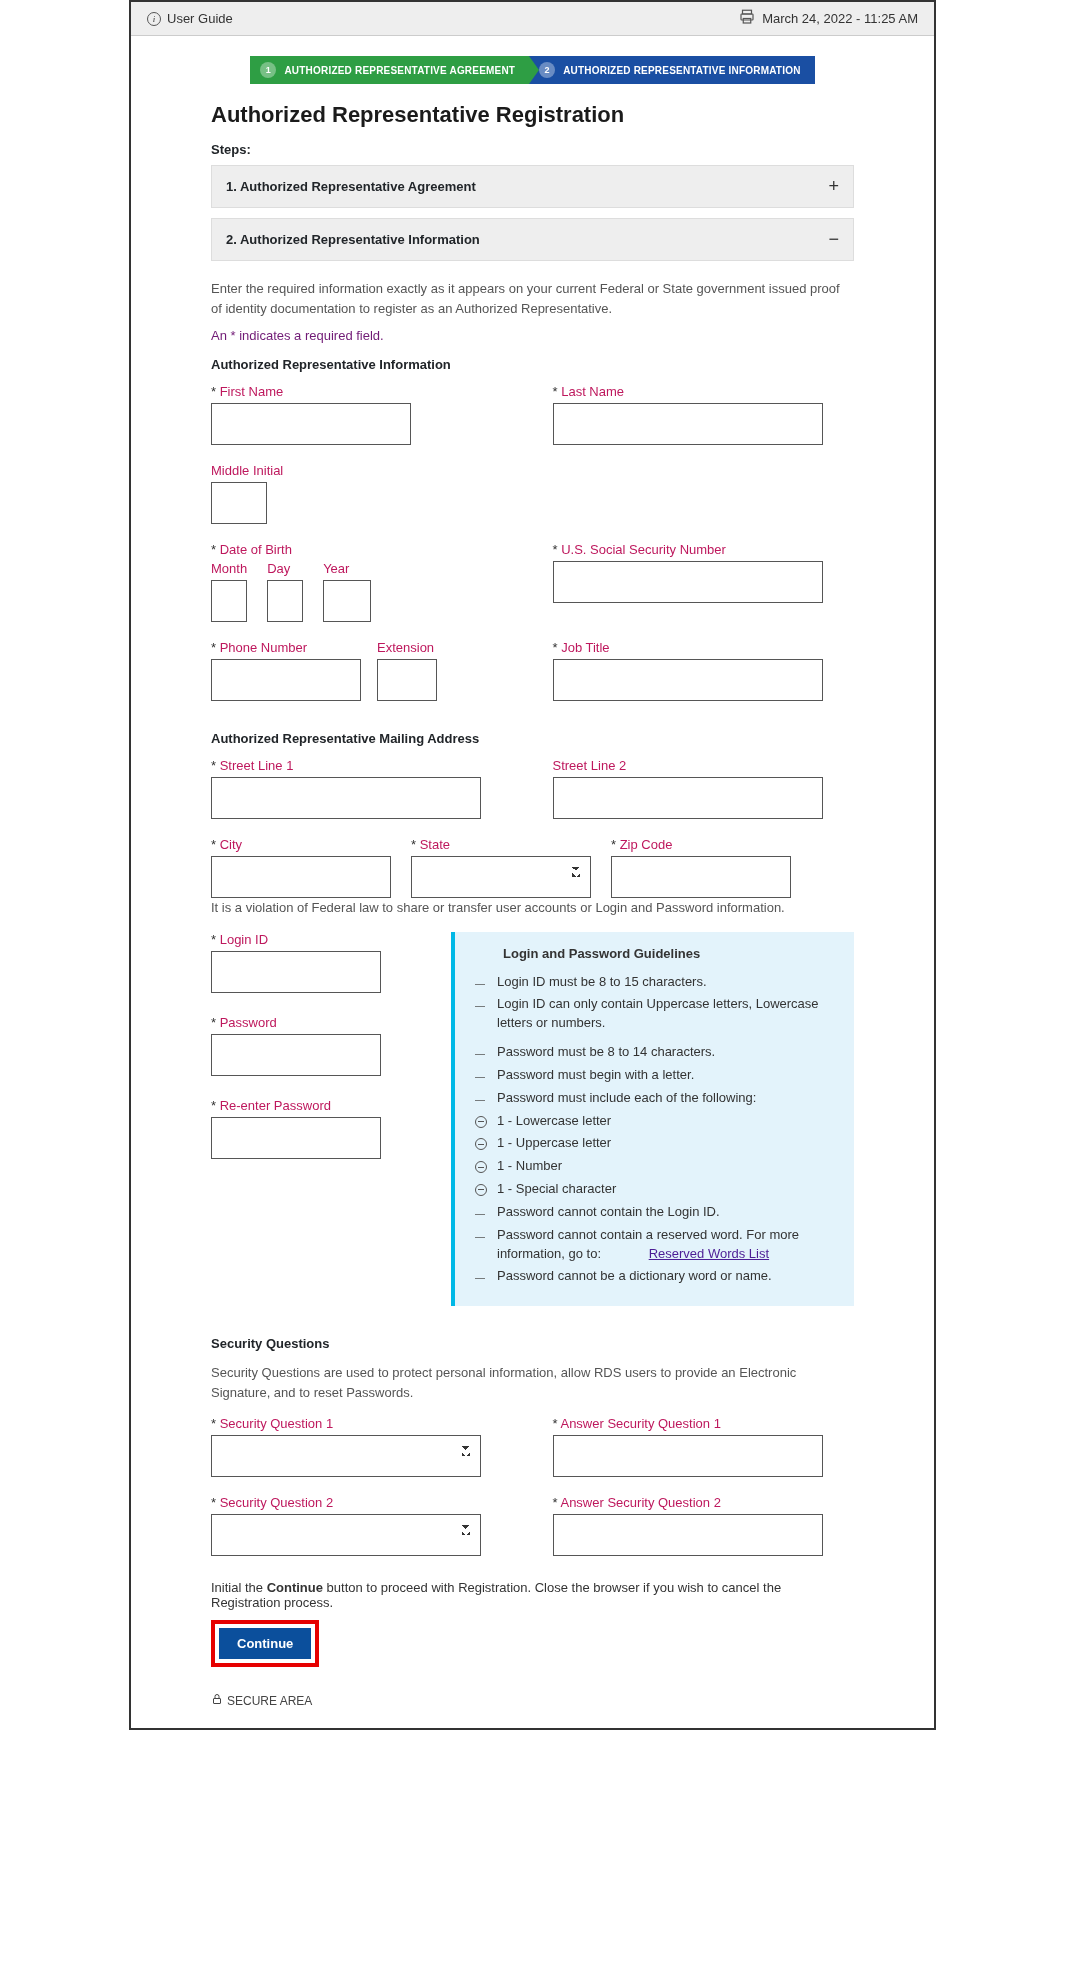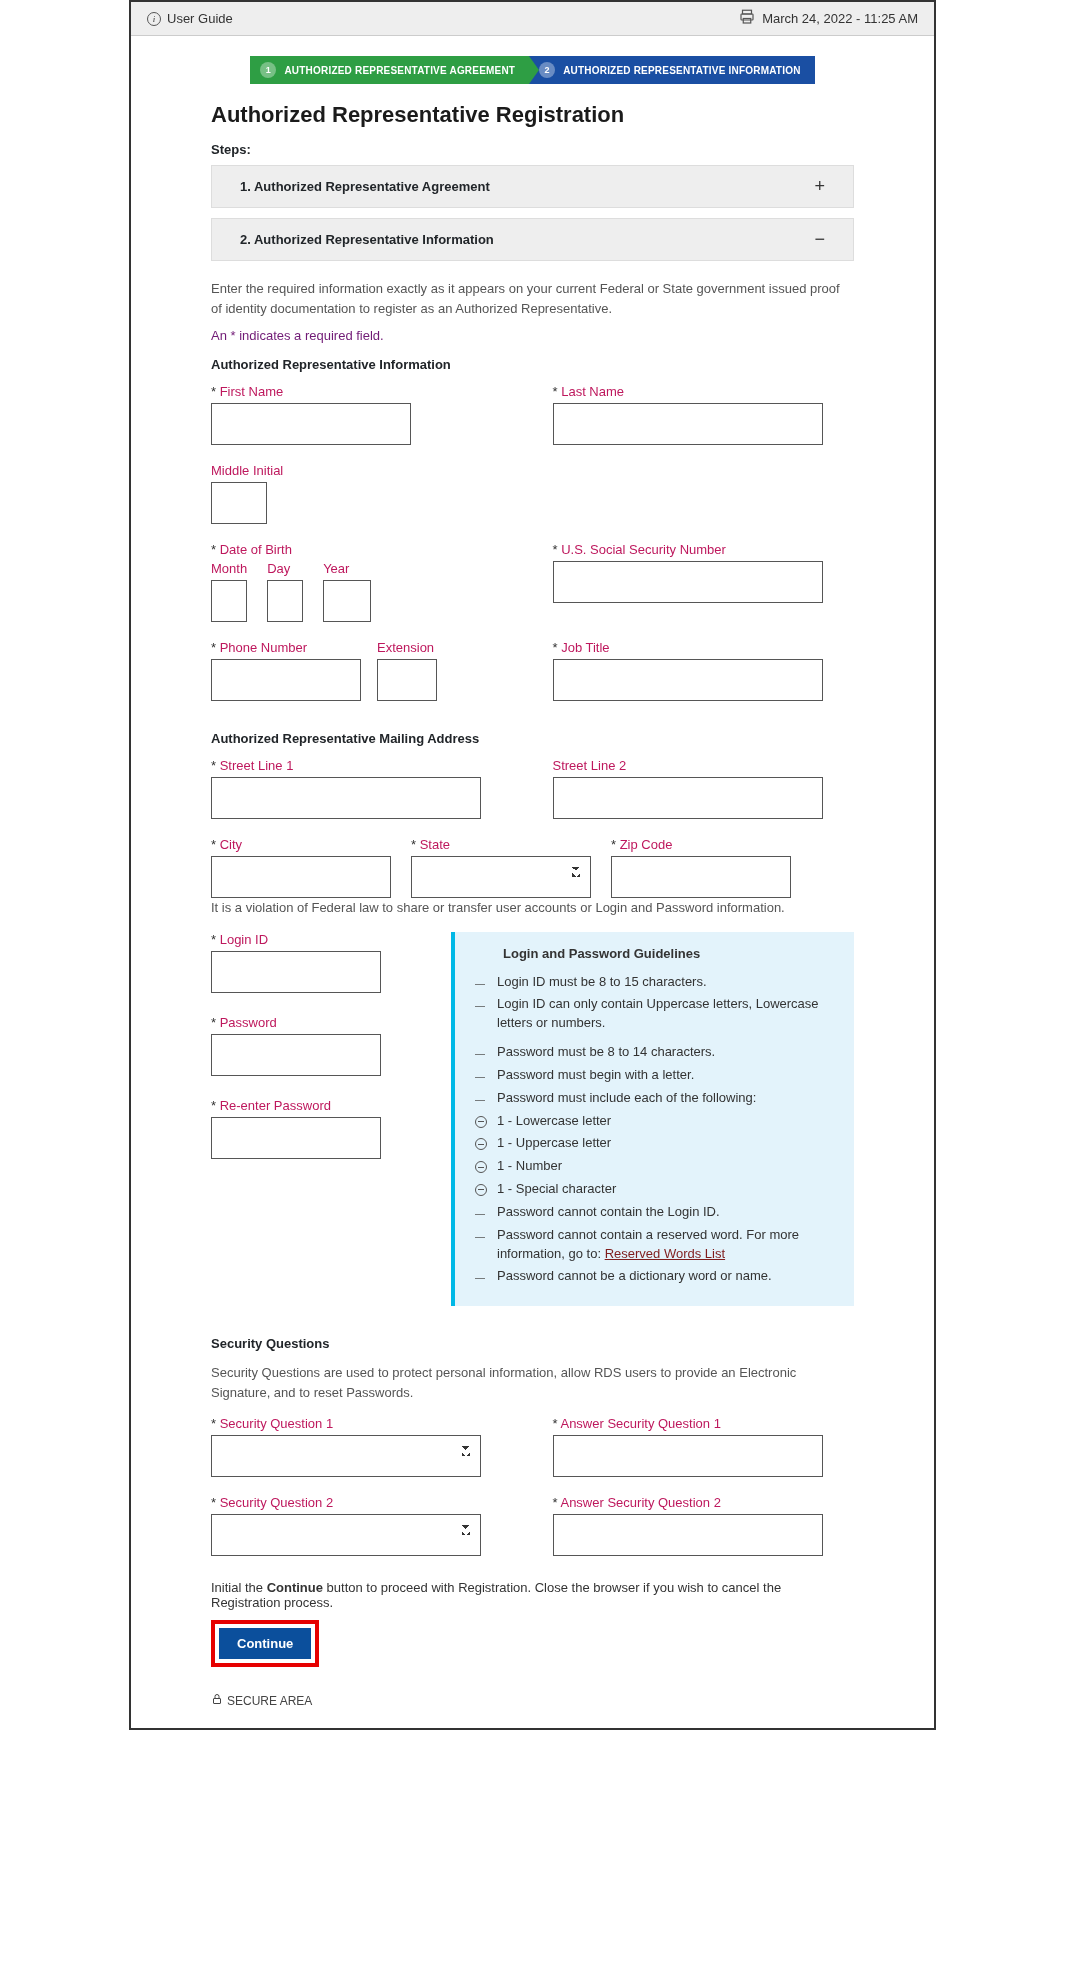--- a/index.html
+++ b/index.html
@@ -82,21 +82,21 @@
     font-size: 13px;
     font-weight: 700;
     margin-bottom: 8px;
   }
   .accordion {
     background: #eee;
     border: 1px solid #ddd;
     display: flex;
     justify-content: space-between;
     align-items:center;
-    padding: 10px 28px;
+    padding: 10px 14px;
     font-size: 13px;
     font-weight: 700;
     margin-bottom: 10px;
   }
   .acc-icon { font-size: 18px; font-weight: 400; color: #333;}
   .instructions {
     font-size: 13px;
     color: #555;
     margin: 18px 0 10px 0;
     line-height: 1.5;
@@ -154,21 +154,21 @@
   .gl-circle::before {
     content: "";
     width: 10px; height: 10px;
     border: 1.4px solid #555;
     border-radius: 50%;
     display:inline-block;
     background:
       linear-gradient(#555,#555) center/6px 1.3px no-repeat;
   }
   .gl-indent { margin-left: 14px;}
-  .guidelines a { color: #7f1d1d; text-decoration: underline;}
+  .guidelines a { color: #4c1d95; text-decoration: underline; margin-left: 44px;}
   .sq-note {
     font-size: 13px; color: #555; margin: 6px 0 14px 0; line-height: 1.5;
   }
   .sq-select { width: 270px; height: 30px;}
   .sq-ans { width: 270px; height: 28px;}
   .continue-note { font-size: 13px; color: #333; margin: 24px 0 10px 0;}
   .continue-wrap {
     border: 4px solid #e60000;
     display: inline-block;
     padding: 4px;

